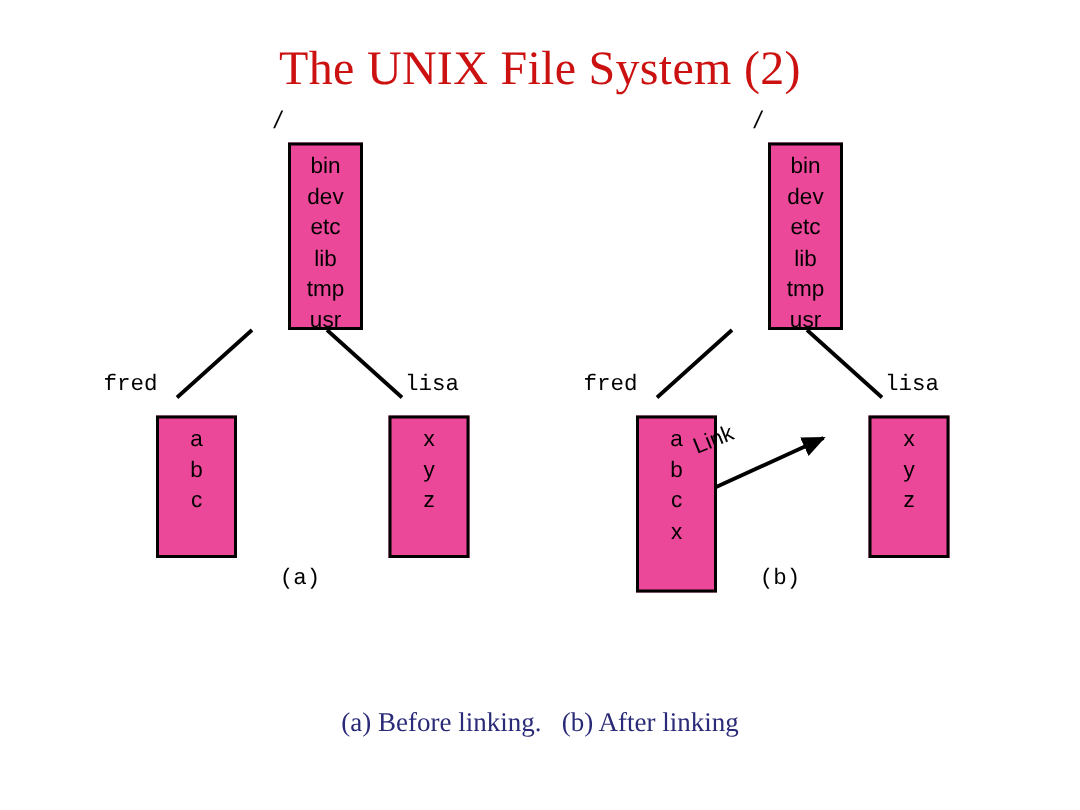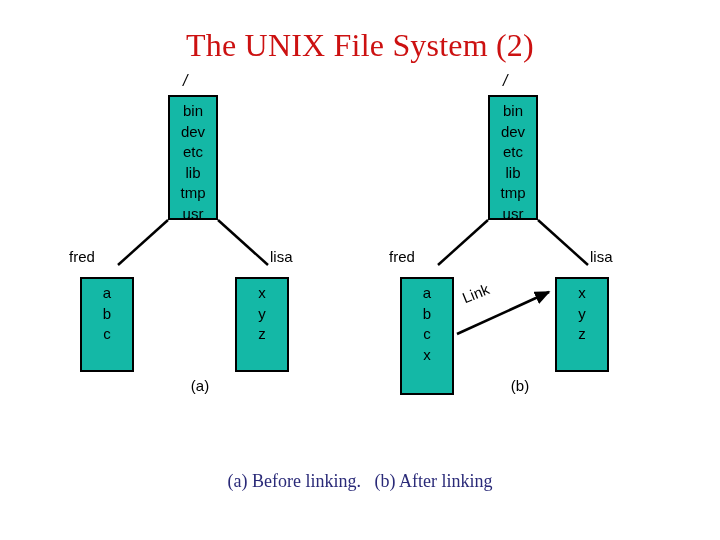--- a/index.html
+++ b/index.html
@@ -60,28 +60,29 @@
     position: absolute;
     left: 0; top: 0;
     width: 290px;
     height: 345px;
   }
 
   
   .dirbox {
     position: absolute;
     border: 2.5px solid #000000;
-    background: #14b8a6;
+    background: #ec4899;
     box-sizing: border-box;
     font-family: "Liberation Sans", sans-serif;
     font-size: 15px;
     line-height: 20.5px;
     color: #000000;
     text-align: center;
     padding-top: 4px;
+    margin-left: 24px;
   }
   .root-box {
     left: 113px;
     top: 33px;
     width: 50px;
     height: 125px;
   }
   .child-box {
     top: 215px;
     width: 54px;
@@ -90,21 +91,21 @@
   .fred-box { left: 25px; }
   .lisa-box { left: 180px; }
   .fred-box-b { left: 25px; }
   .lisa-box-b { left: 180px; }
 
   .dirbox span { display: block; }
 
   
   .lbl {
     position: absolute;
-    font-family: Liberation Sans, sans-serif;
+    font-family: Liberation Mono, monospace;
     font-size: 15px;
     color: #000000;
     white-space: nowrap;
   }
   .lbl-slash {
     font-family: "Liberation Sans", sans-serif;
     font-size: 16px;
     font-style: italic;
     left: 128px;
     top: 10px;

